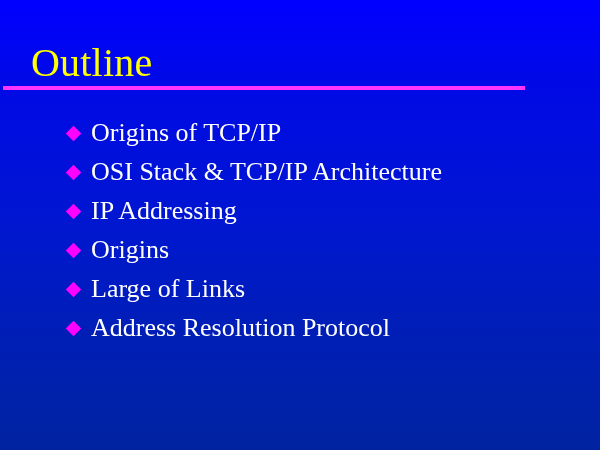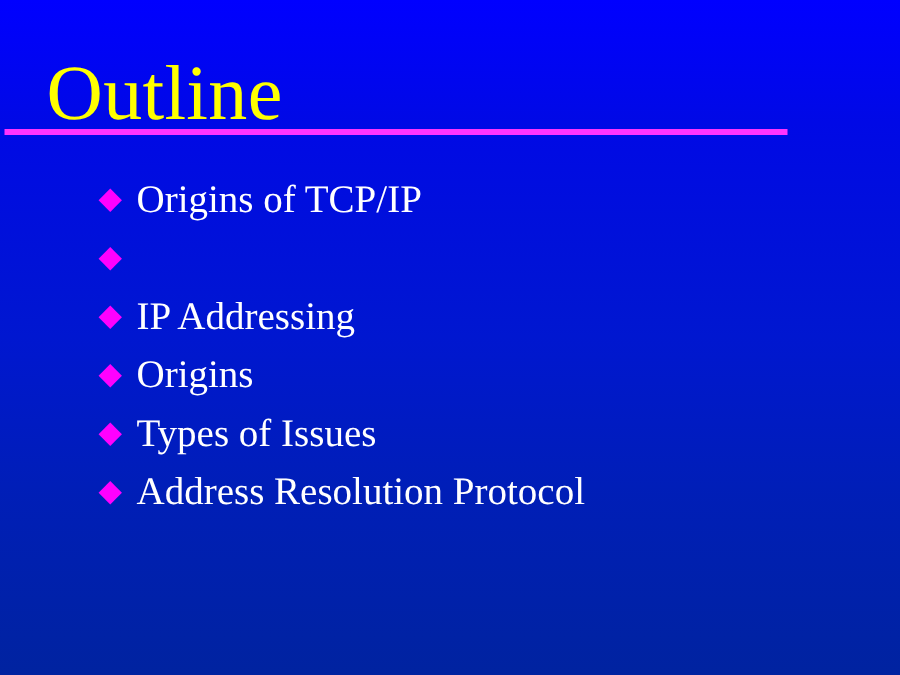--- a/index.html
+++ b/index.html
@@ -32,21 +32,21 @@
     width: 600px;
     height: 50px;
   }
 
   #slide-title {
     position: absolute;
     left: 31px;
     top: 0;
     margin: 0;
     font-family: "Liberation Serif", "DejaVu Serif", serif;
-    font-size: 52px;
+    font-size: 40px;
     font-weight: normal;
     line-height: 46px;
     color: #ffff00;
     letter-spacing: 0.2px;
     white-space: nowrap;
     text-align: right;
   }
 
   
   #title-rule {
@@ -111,36 +111,37 @@
 
   <ul id="bullet-list">
 
     <li class="bullet-row">
       <span class="bullet-marker"></span>
       <span class="bullet-text">Origins of TCP/IP</span>
     </li>
 
     <li class="bullet-row">
       <span class="bullet-marker"></span>
+      <span class="bullet-text">OSI Stack &amp; TCP/IP Architecture</span>
     </li>
 
     <li class="bullet-row">
       <span class="bullet-marker"></span>
       <span class="bullet-text">IP Addressing</span>
     </li>
 
 
     <li class="bullet-row">
       <span class="bullet-marker"></span>
       <span class="bullet-text">Origins</span>
     </li>
 
     <li class="bullet-row">
       <span class="bullet-marker"></span>
-      <span class="bullet-text">Types of Issues</span>
+      <span class="bullet-text">Large of Links</span>
     </li>
 
     <li class="bullet-row">
       <span class="bullet-marker"></span>
       <span class="bullet-text">Address Resolution Protocol</span>
     </li>
 
   </ul>
 
 </div>

